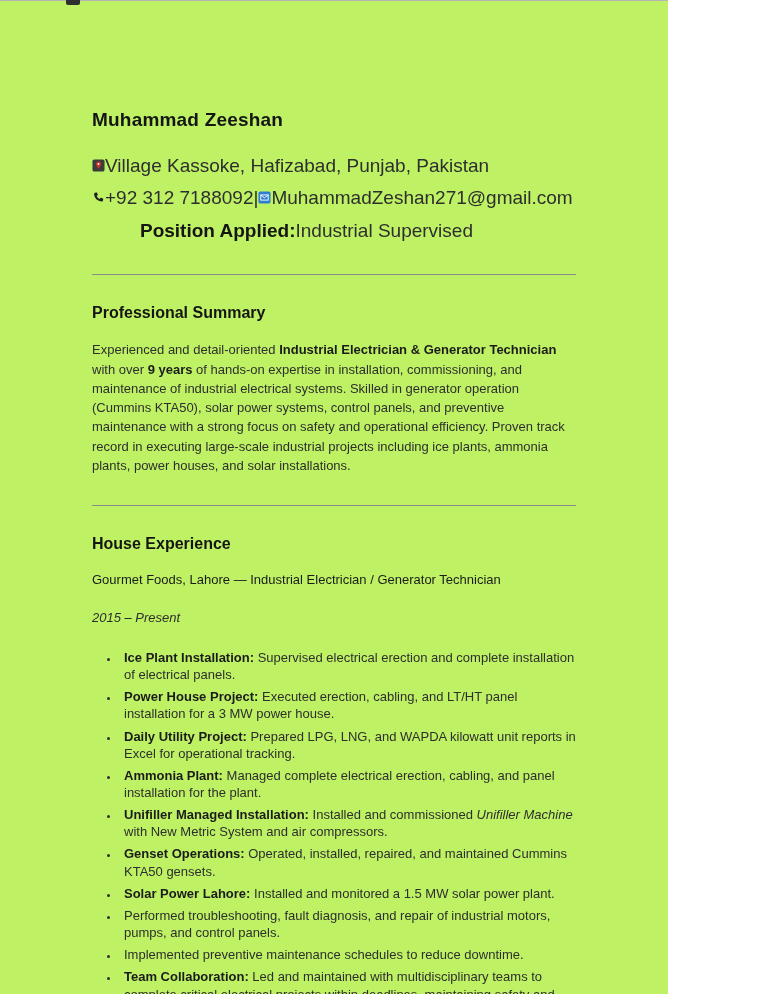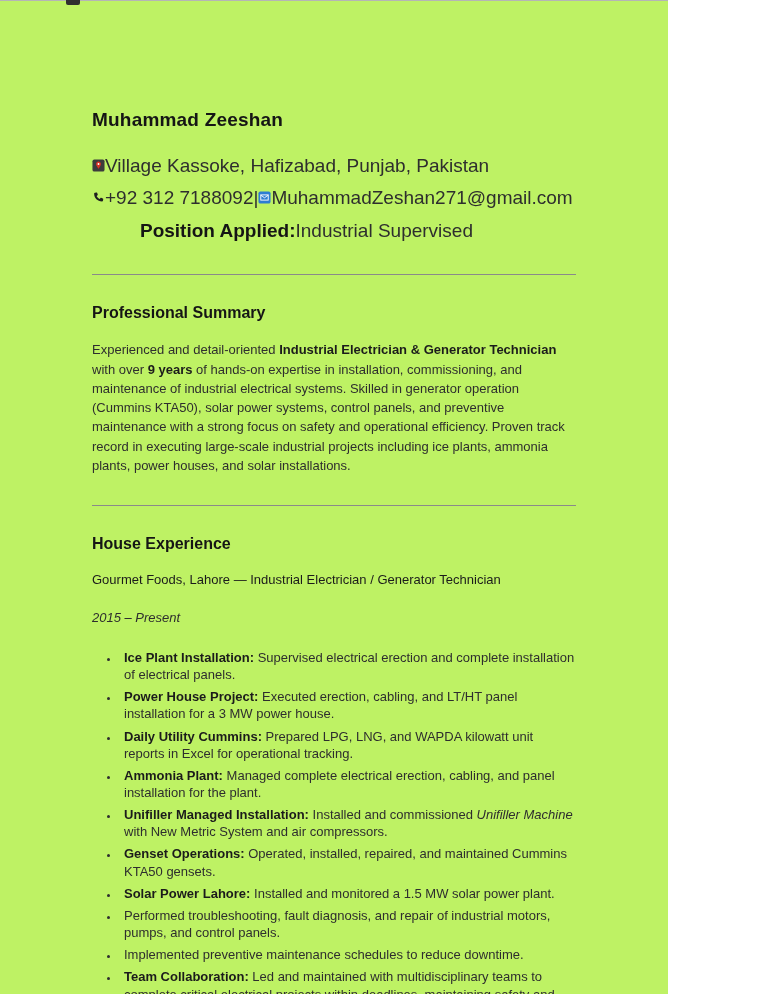--- a/index.html
+++ b/index.html
@@ -143,21 +143,21 @@
 
   <hr class="divider">
 
   <h2>House Experience</h2>
   <p class="job-title">Gourmet Foods, Lahore — Industrial Electrician / Generator Technician</p>
   <p class="job-dates">2015 – Present</p>
 
   <ul class="bullets">
     <li><strong>Ice Plant Installation:</strong><span> Supervised electrical erection and complete installation of electrical panels.</span></li>
     <li><strong>Power House Project:</strong><span> Executed erection, cabling, and LT/HT panel installation for a 3 MW power house.</span></li>
-    <li><strong>Daily Utility Cummins:</strong><span> Prepared LPG, LNG, and WAPDA kilowatt unit reports in Excel for operational tracking.</span></li>
+    <li><strong>Daily Utility Project:</strong><span> Prepared LPG, LNG, and WAPDA kilowatt unit reports in Excel for operational tracking.</span></li>
     <li><strong>Ammonia Plant:</strong><span> Managed complete electrical erection, cabling, and panel installation for the plant.</span></li>
     <li><strong>Unifiller Managed Installation:</strong><span> Installed and commissioned </span><em>Unifiller Machine</em><span> with New Metric System and air compressors.</span></li>
     <li><strong>Genset Operations:</strong><span> Operated, installed, repaired, and maintained Cummins KTA50 gensets.</span></li>
     <li><strong>Solar Power Lahore:</strong><span> Installed and monitored a 1.5 MW solar power plant.</span></li>
     <li><span>Performed troubleshooting, fault diagnosis, and repair of industrial motors, pumps, and control panels.</span></li>
     <li><span>Implemented preventive maintenance schedules to reduce downtime.</span></li>
     <li><strong>Team Collaboration:</strong><span> Led and maintained with multidisciplinary teams to complete critical electrical projects within deadlines, maintaining safety and quality standards.</span></li>
   </ul>
 </div>
 

